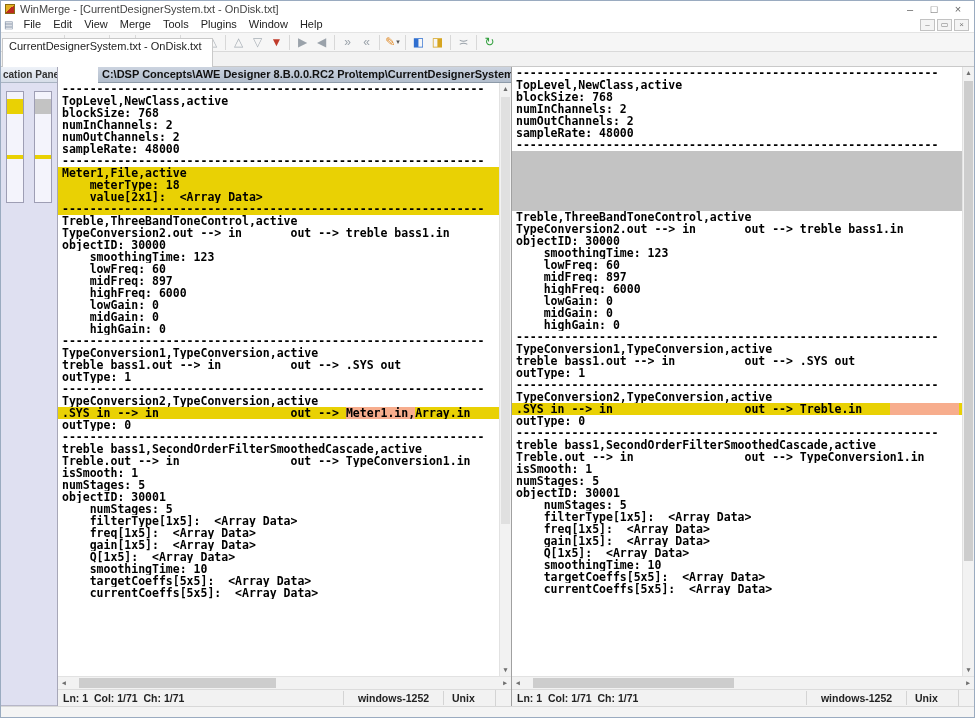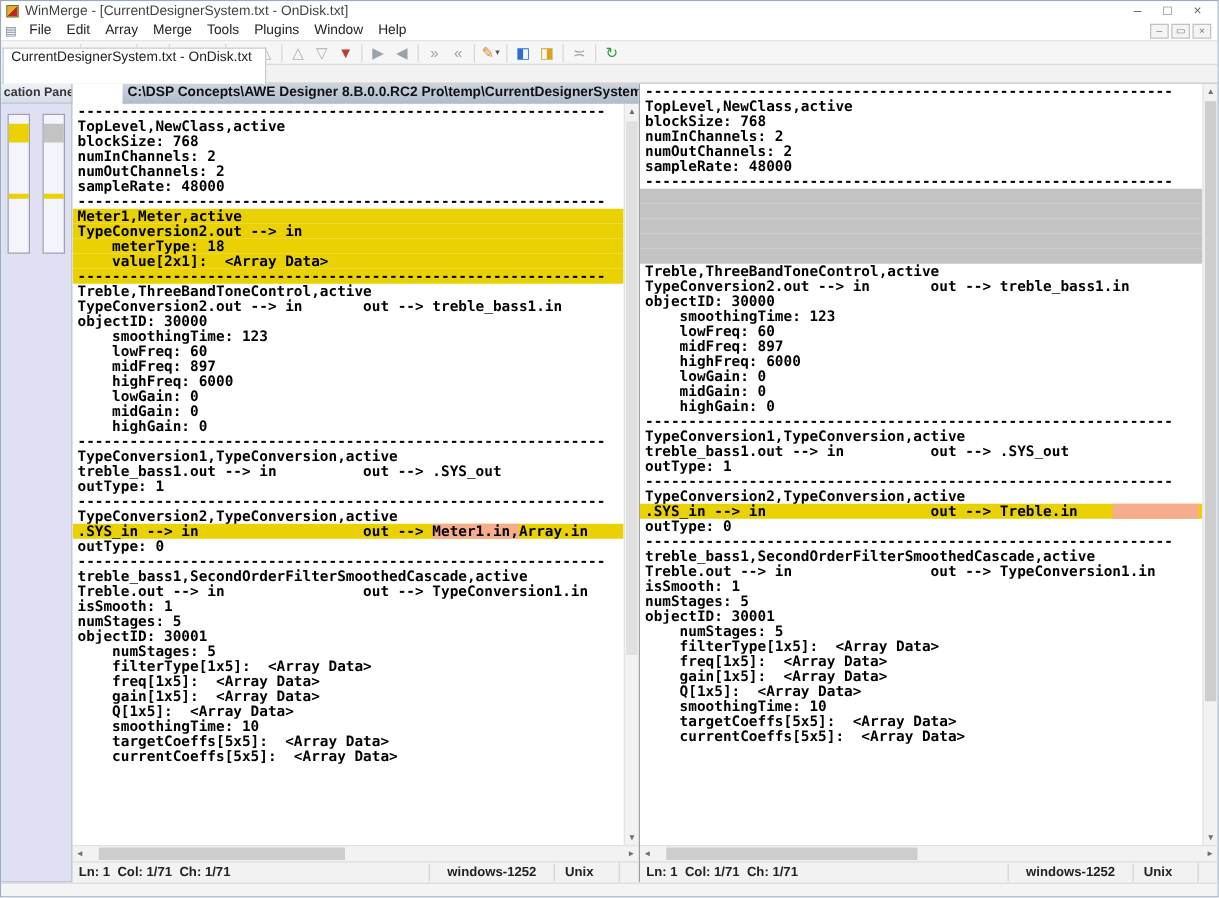--- a/index.html
+++ b/index.html
@@ -88,21 +88,21 @@
       <span class="win-btn">□</span>
       <span class="win-btn">×</span>
     </div>
   </div>
 
   <div class="menubar">
     <span class="mdi-doc-icon">▤</span>
     <div id="menu-items" style="display:flex">
         <span class="menu-item">File</span>
         <span class="menu-item">Edit</span>
-        <span class="menu-item">Array</span>
+        <span class="menu-item">View</span>
         <span class="menu-item">Merge</span>
         <span class="menu-item">Tools</span>
         <span class="menu-item">Plugins</span>
         <span class="menu-item">Window</span>
         <span class="menu-item">Help</span>
       </div>
     <div class="mdi-controls">
       <span class="mdi-btn">–</span>
       <span class="mdi-btn">▭</span>
       <span class="mdi-btn">×</span>
@@ -217,22 +217,21 @@
       <div class="pane-header">C:\DSP Concepts\AWE Designer 8.B.0.0.RC2 Pro\temp\CurrentDesignerSystem.txt</div>
       <div class="pane-body">
         <div class="code" id="left-code">
             <div class="line">-------------------------------------------------------------</div>
             <div class="line">TopLevel,NewClass,active</div>
             <div class="line">blockSize: 768</div>
             <div class="line">numInChannels: 2</div>
             <div class="line">numOutChannels: 2</div>
             <div class="line">sampleRate: 48000</div>
             <div class="line">-------------------------------------------------------------</div>
-            <div class="line diff">Meter1,Meter,active</div>
-            <div class="line diff">TypeConversion2.out --&gt; in</div>
+            <div class="line diff">Meter1,File,active</div>
             <div class="line diff">    meterType: 18</div>
             <div class="line diff">    value[2x1]:  &lt;Array Data&gt;</div>
             <div class="line diff">-------------------------------------------------------------</div>
             <div class="line">Treble,ThreeBandToneControl,active</div>
             <div class="line">TypeConversion2.out --&gt; in       out --&gt; treble_bass1.in</div>
             <div class="line">objectID: 30000</div>
             <div class="line">    smoothingTime: 123</div>
             <div class="line">    lowFreq: 60</div>
             <div class="line">    midFreq: 897</div>
             <div class="line">    highFreq: 6000</div>

